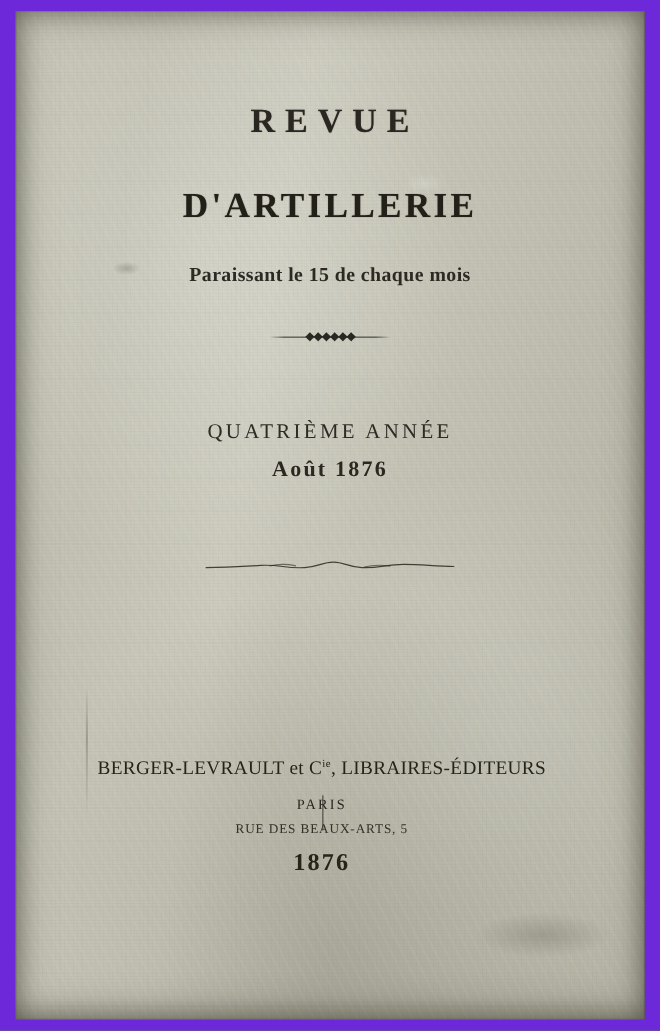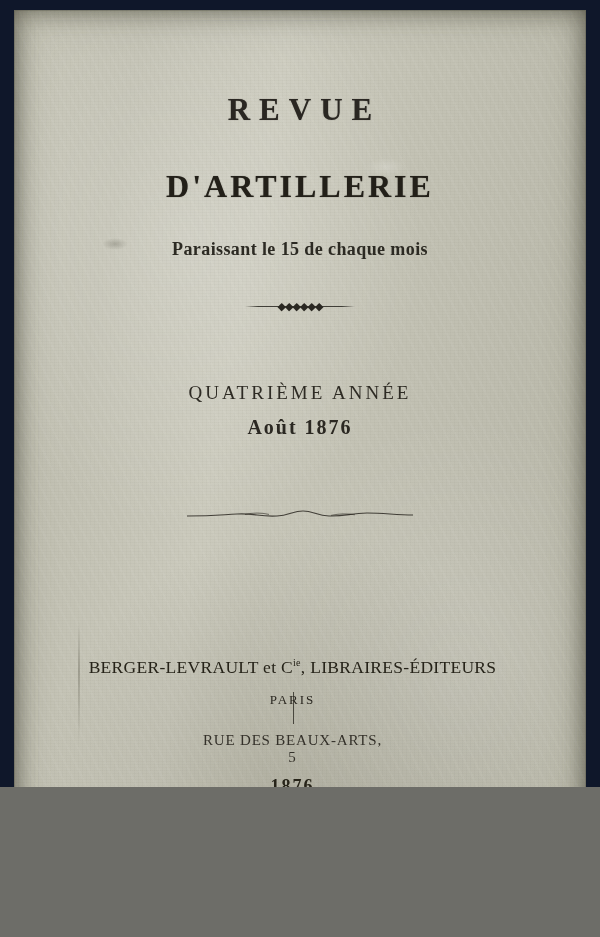--- a/index.html
+++ b/index.html
@@ -3,23 +3,23 @@
 <meta charset="utf-8">
 <style>
   html, body {
     margin: 0;
     padding: 0;
     background: #6d6d68;
   }
   .page {
     position: relative;
     width: 600px;
-    height: 787px;
+    height: 937px;
     overflow: hidden;
-    background: #0f172a;
+    background: #6d28d9;
     font-family: "Liberation Serif", serif;
   }
   
   .paper {
     position: absolute;
     left: 14px;
     top: 10px;
     width: 572px;
     height: 917px;
     background:
@@ -160,36 +160,36 @@
   }
   .city-col {
     width: 190px;
   }
   .city-name {
     font-size: 13px;
     letter-spacing: 2px;
     color: #2a2720;
   }
   .city-addr {
-    margin-top: 24px;
-    font-size: 15px;
+    margin-top: 7px;
+    font-size: 12px;
     letter-spacing: 0.8px;
     color: #34312a;
   }
   .divider-v {
     position: absolute;
     left: 50%;
     top: 0;
     width: 1px;
     height: 32px;
     background: rgba(45,42,35,0.8);
   }
   .year-bottom {
     margin-top: 10px;
-    font-size: 18px;
+    font-size: 22px;
     letter-spacing: 2px;
     font-weight: 700;
     color: #272419;
   }
 
   
   .smudge {
     position: absolute;
     pointer-events: none;
     border-radius: 50%;

